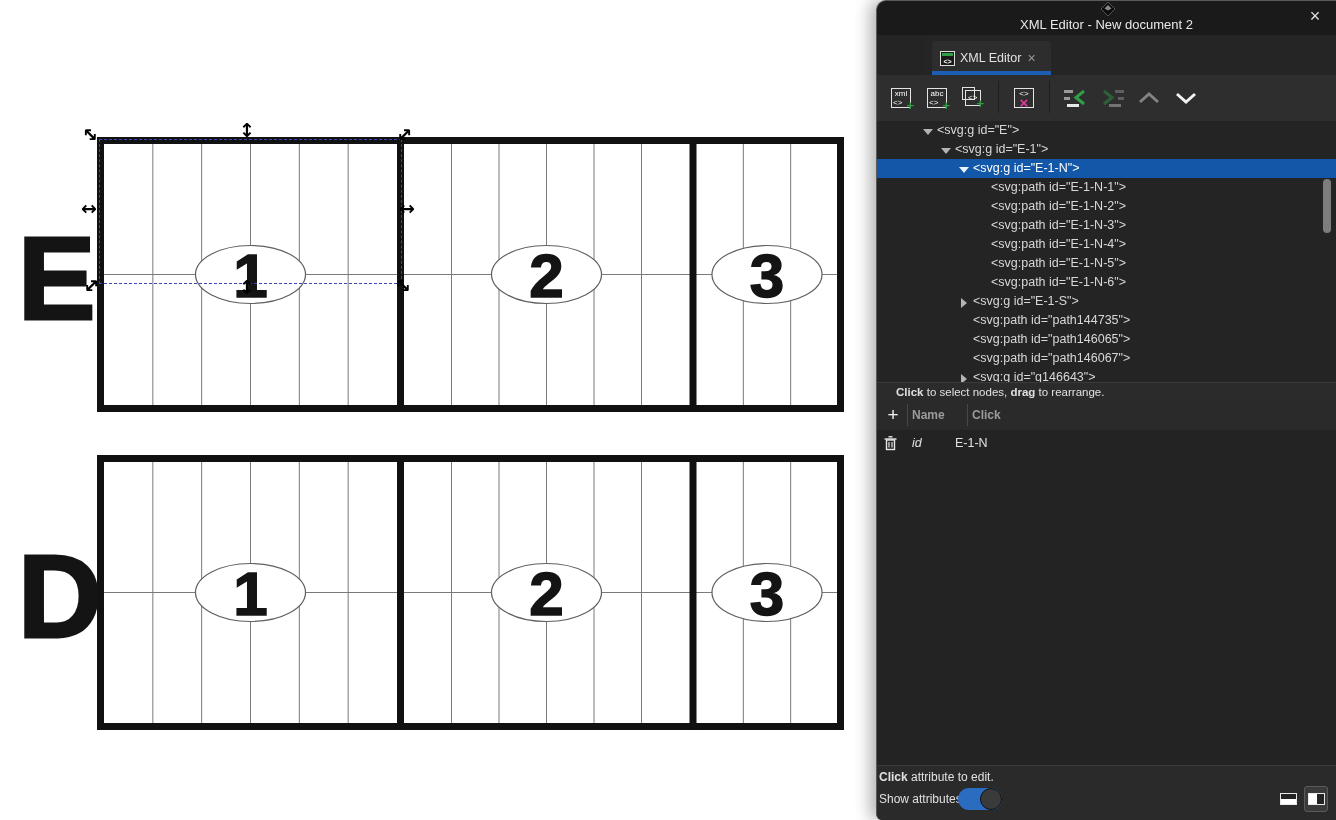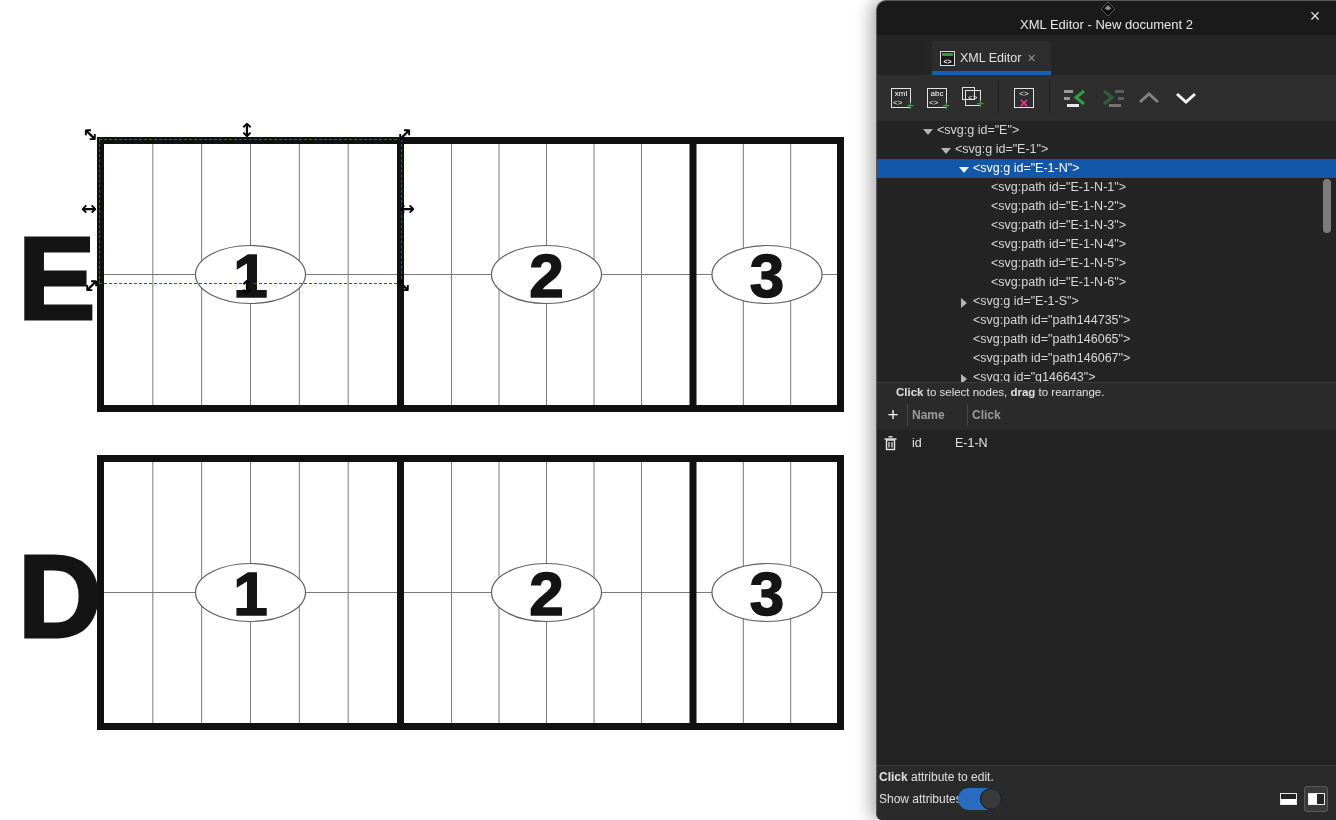--- a/index.html
+++ b/index.html
@@ -78,21 +78,21 @@
   #attr-add{position:absolute;left:4px;top:3px;width:24px;height:24px;color:#f0f0f0;font-size:19px;
       text-align:center;line-height:23px;}
   .col-sep{position:absolute;top:4px;width:1px;height:22px;background:#474747;}
   .col-head{position:absolute;top:0;height:30px;line-height:30px;font-size:12px;color:#9b9b9b;font-weight:bold;}
   #col-name{left:35px;}
   #col-value{left:95px;}
 
   #attr-area{position:absolute;left:0;top:429px;width:100%;height:335px;background:#232323;}
   .attr-row{position:relative;height:26px;display:flex;align-items:center;font-size:12.5px;color:#e2e2e2;}
   .attr-row .trash{margin-left:7px;width:14px;flex:0 0 14px;display:flex;}
-  .attr-row .a-name{position:absolute;left:35px;}
+  .attr-row .a-name{position:absolute;left:35px;font-style:italic;}
   .attr-row .a-value{position:absolute;left:78px;}
 
   #panel-footer{position:absolute;left:0;top:764px;width:100%;height:56px;background:#2a2a2a;
       border-top:1px solid #3a3a3a;}
   #edit-hint{position:absolute;left:2px;top:4px;font-size:12px;color:#e0e0e0;}
   #show-attr-label{position:absolute;left:2px;top:26px;font-size:12px;color:#e0e0e0;}
   #show-attr-toggle{position:absolute;left:81px;top:22px;width:44px;height:22px;border-radius:11px;}
   #show-attr-toggle .knob{position:absolute;top:0px;right:0px;width:20px;height:20px;border-radius:50%;
       background:#3a3a3a;border:1px solid #101010;}
   .layout-btn{position:absolute;top:20px;width:24px;height:26px;display:flex;align-items:center;justify-content:center;border-radius:3px;}

